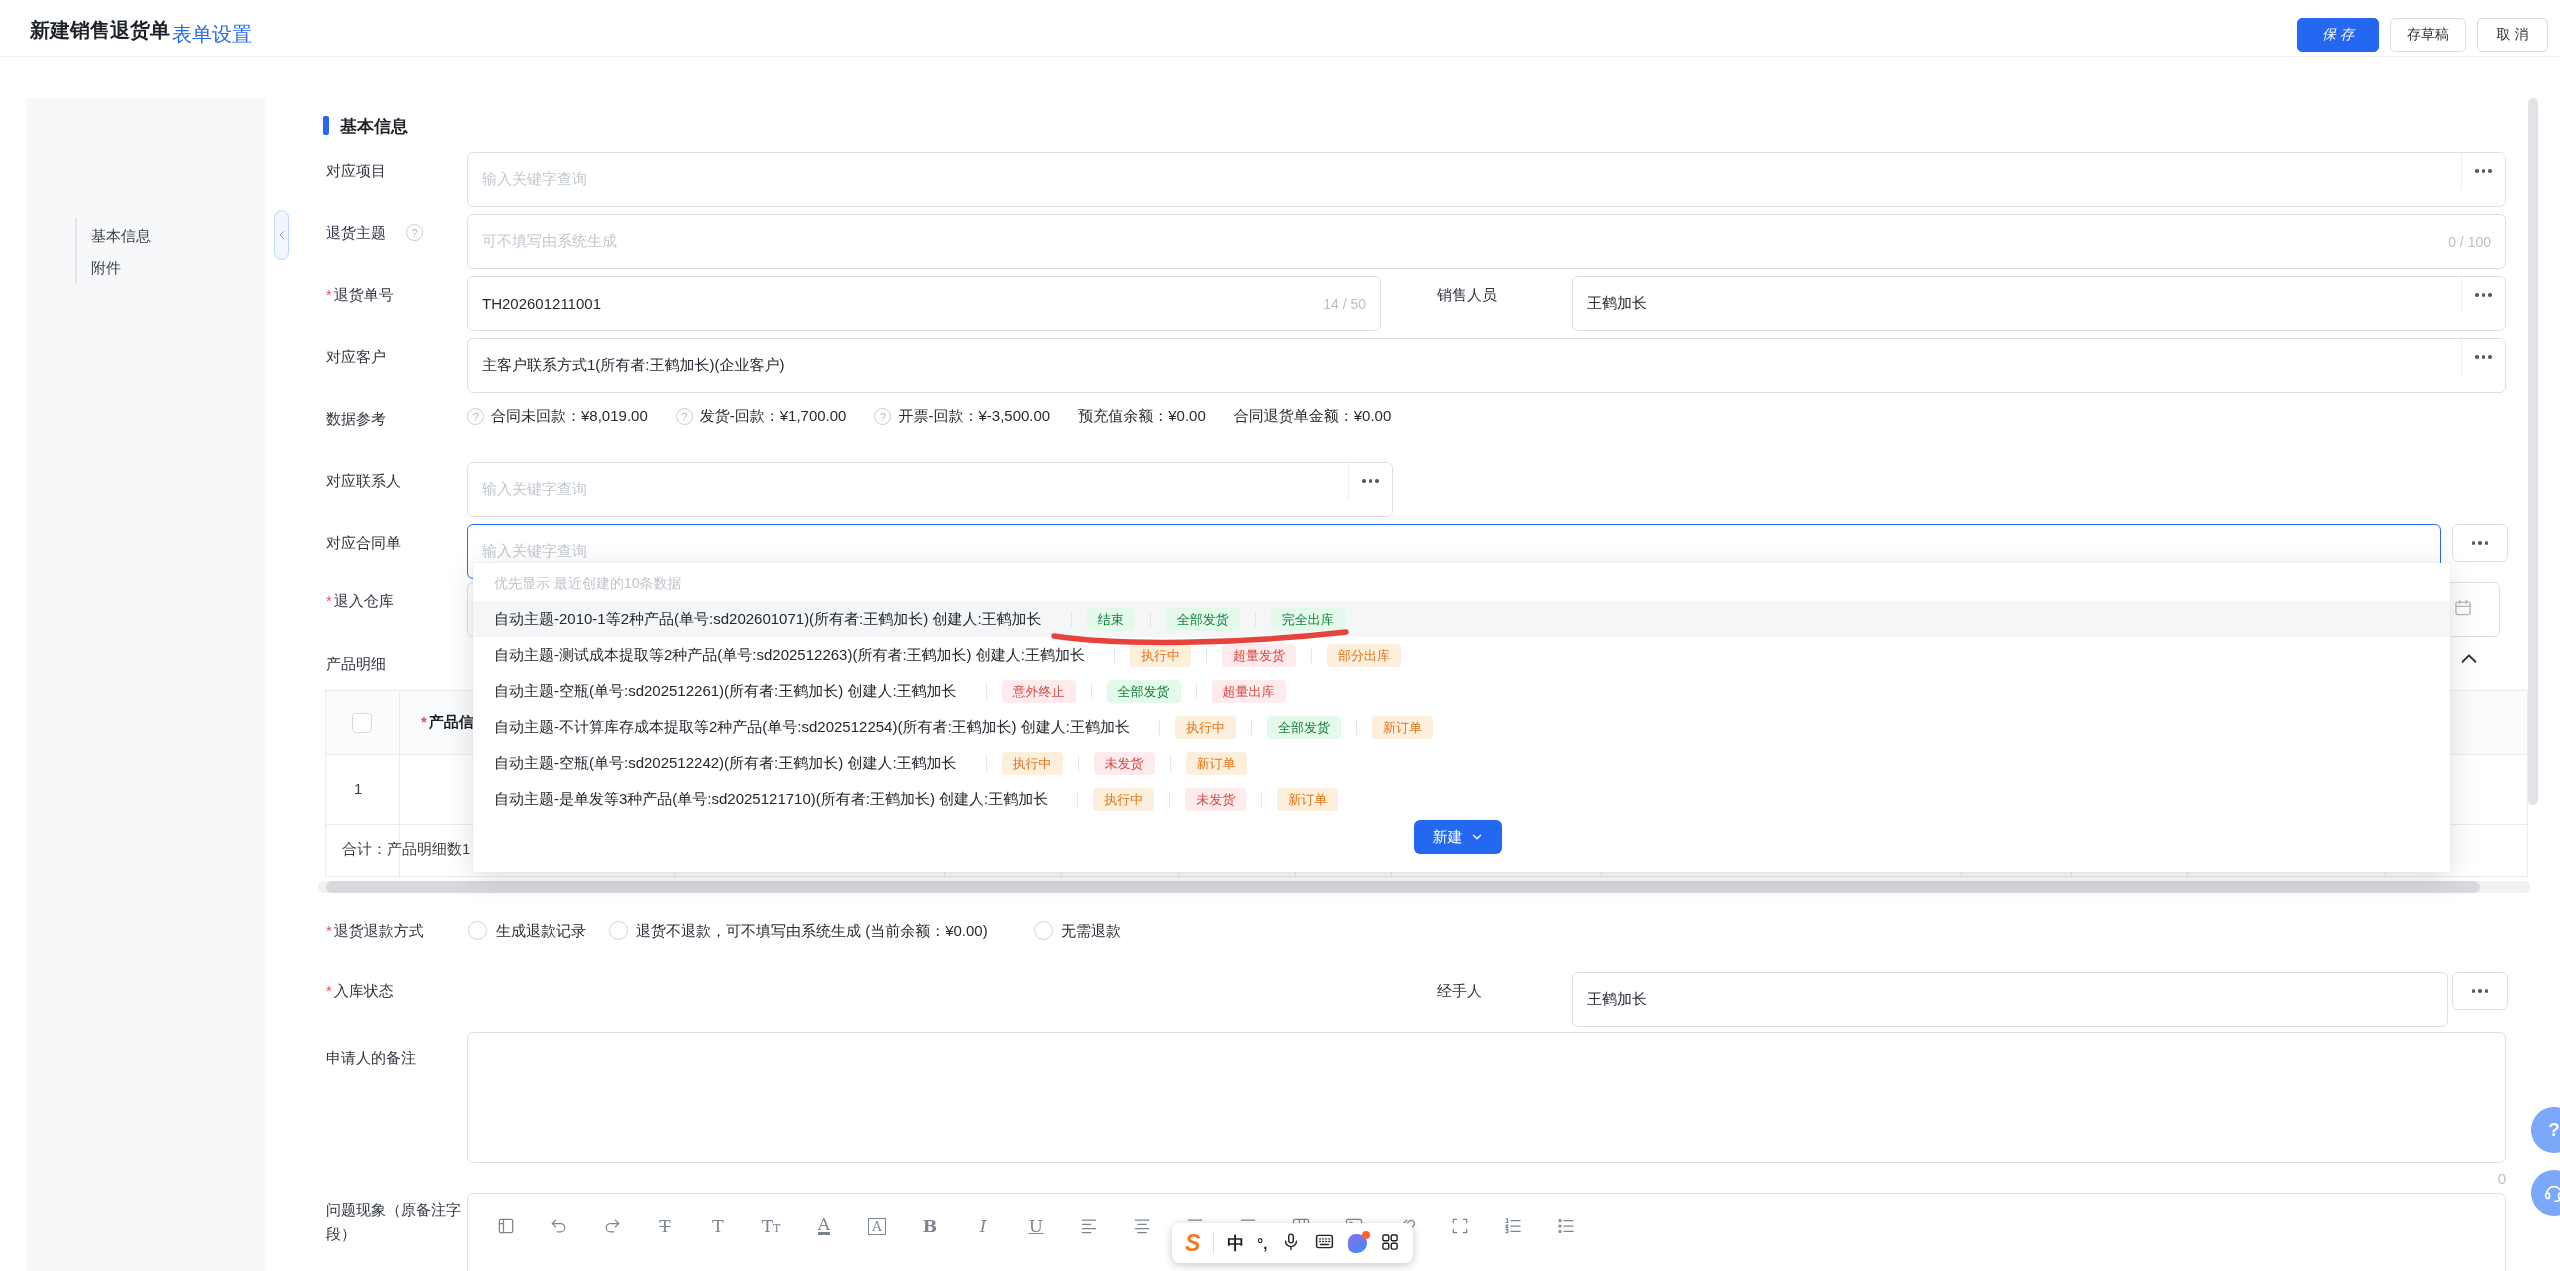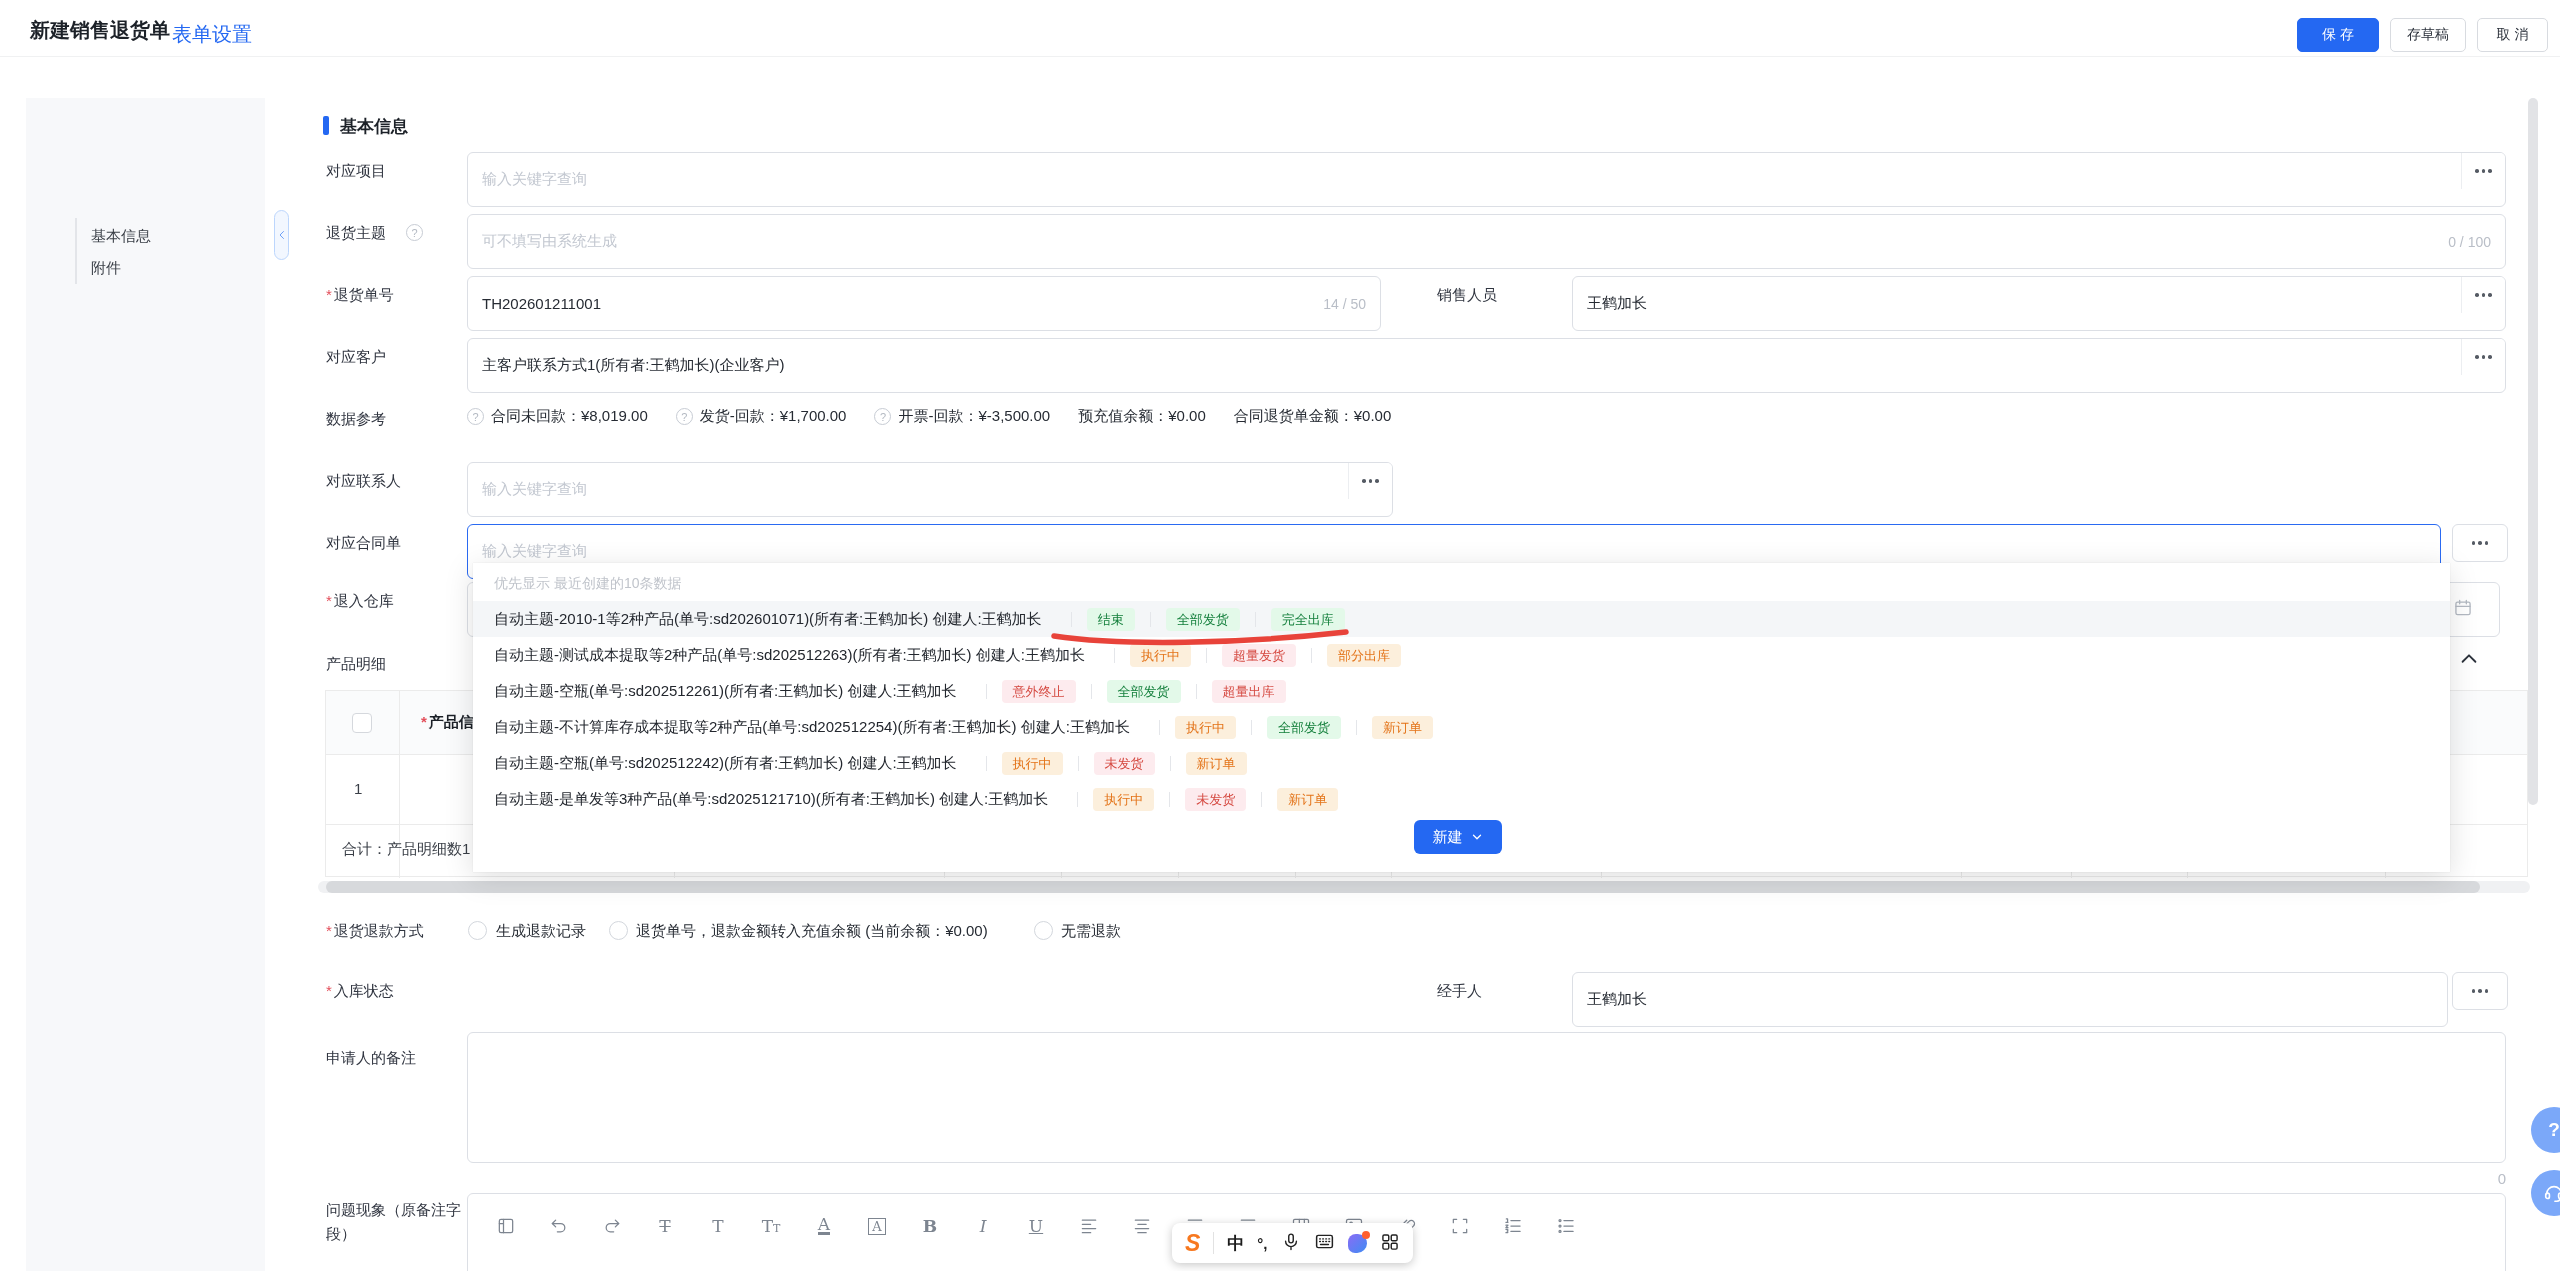--- a/index.html
+++ b/index.html
@@ -6,21 +6,21 @@
   *{box-sizing:border-box;}
   .screen{position:relative;width:2560px;height:1271px;overflow:hidden;background:#fff;
     font-family:"Liberation Sans","DejaVu Sans",sans-serif;font-size:15px;color:#262b33;}
   .abs{position:absolute;}
   
   .hdr{position:absolute;left:0;top:0;width:2560px;height:57px;background:#fff;border-bottom:1px solid #f0f1f2;z-index:5;}
   .hdr-title{position:absolute;left:30px;top:17px;font-size:20px;font-weight:bold;color:#1c2128;}
   .hdr-link{position:absolute;left:172px;top:21px;font-size:20px;color:#2468f2;cursor:pointer;}
   .btn{position:absolute;top:18px;height:34px;border-radius:5px;display:flex;align-items:center;justify-content:center;
     font-size:14px;cursor:pointer;border:1px solid #d8dbe0;background:#fff;color:#2b313b;}
-  .btn.primary{background:#2468f2;border-color:#2468f2;color:#fff;}
+  .btn.primary{background:#2468f2;border-color:#2468f2;color:#fff;font-style:italic;}
   
   .sidebar{position:absolute;left:26px;top:98px;width:239px;height:1173px;background:#f7f8fa;}
   .side-line{position:absolute;left:49px;top:120px;width:2px;height:66px;background:#e3e5e9;}
   .side-item{position:absolute;left:65px;width:150px;height:24px;line-height:24px;color:#3a3f47;cursor:pointer;font-size:15px;}
   .handle{position:absolute;left:274px;top:210px;width:15px;height:50px;background:#f2f7ff;border:1px solid #bcd6fd;
     border-radius:8px;display:flex;align-items:center;justify-content:center;cursor:pointer;z-index:6;}
   
   .lbl{position:absolute;color:#303540;font-size:15px;line-height:20px;white-space:nowrap;}
   .star{color:#e34d59;margin-right:2px;}
   .input{position:absolute;height:55px;border:1px solid #dcdfe5;border-radius:6px;background:#fff;
@@ -248,21 +248,21 @@
     <div class="abs" style="left:16px;top:149px;color:#3a3f47;">合计：产品明细数1</div>
   </div>
   <div class="hscroll">
       <div class="hthumb"></div>
     </div>
 
   <div class="lbl" style="left:326px;top:921px;"><span class="star">*</span><span>退货退款方式</span></div>
   <div class="radio" style="left:468px;top:921px;"></div>
   <div class="lbl" style="left:496px;top:921px;color:#262b33;">生成退款记录</div>
   <div class="radio" style="left:609px;top:921px;"></div>
-  <div class="lbl" style="left:636px;top:921px;color:#262b33;">退货单号，退款金额转入充值余额 (当前余额：¥0.00)</div>
+  <div class="lbl" style="left:636px;top:921px;color:#262b33;">退货不退款，可不填写由系统生成 (当前余额：¥0.00)</div>
   <div class="radio" style="left:1034px;top:921px;"></div>
   <div class="lbl" style="left:1061px;top:921px;color:#262b33;">无需退款</div>
 
   <div class="lbl" style="left:326px;top:981px;"><span class="star">*</span><span>入库状态</span></div>
   <div class="lbl" style="left:1437px;top:981px;">经手人</div>
   <div class="input" style="left:1572px;top:972px;width:876px;">
     <span>王鹤加长</span>
   </div>
   <div class="morebtn" style="left:2452px;top:972px;">
       <span class="dots">

